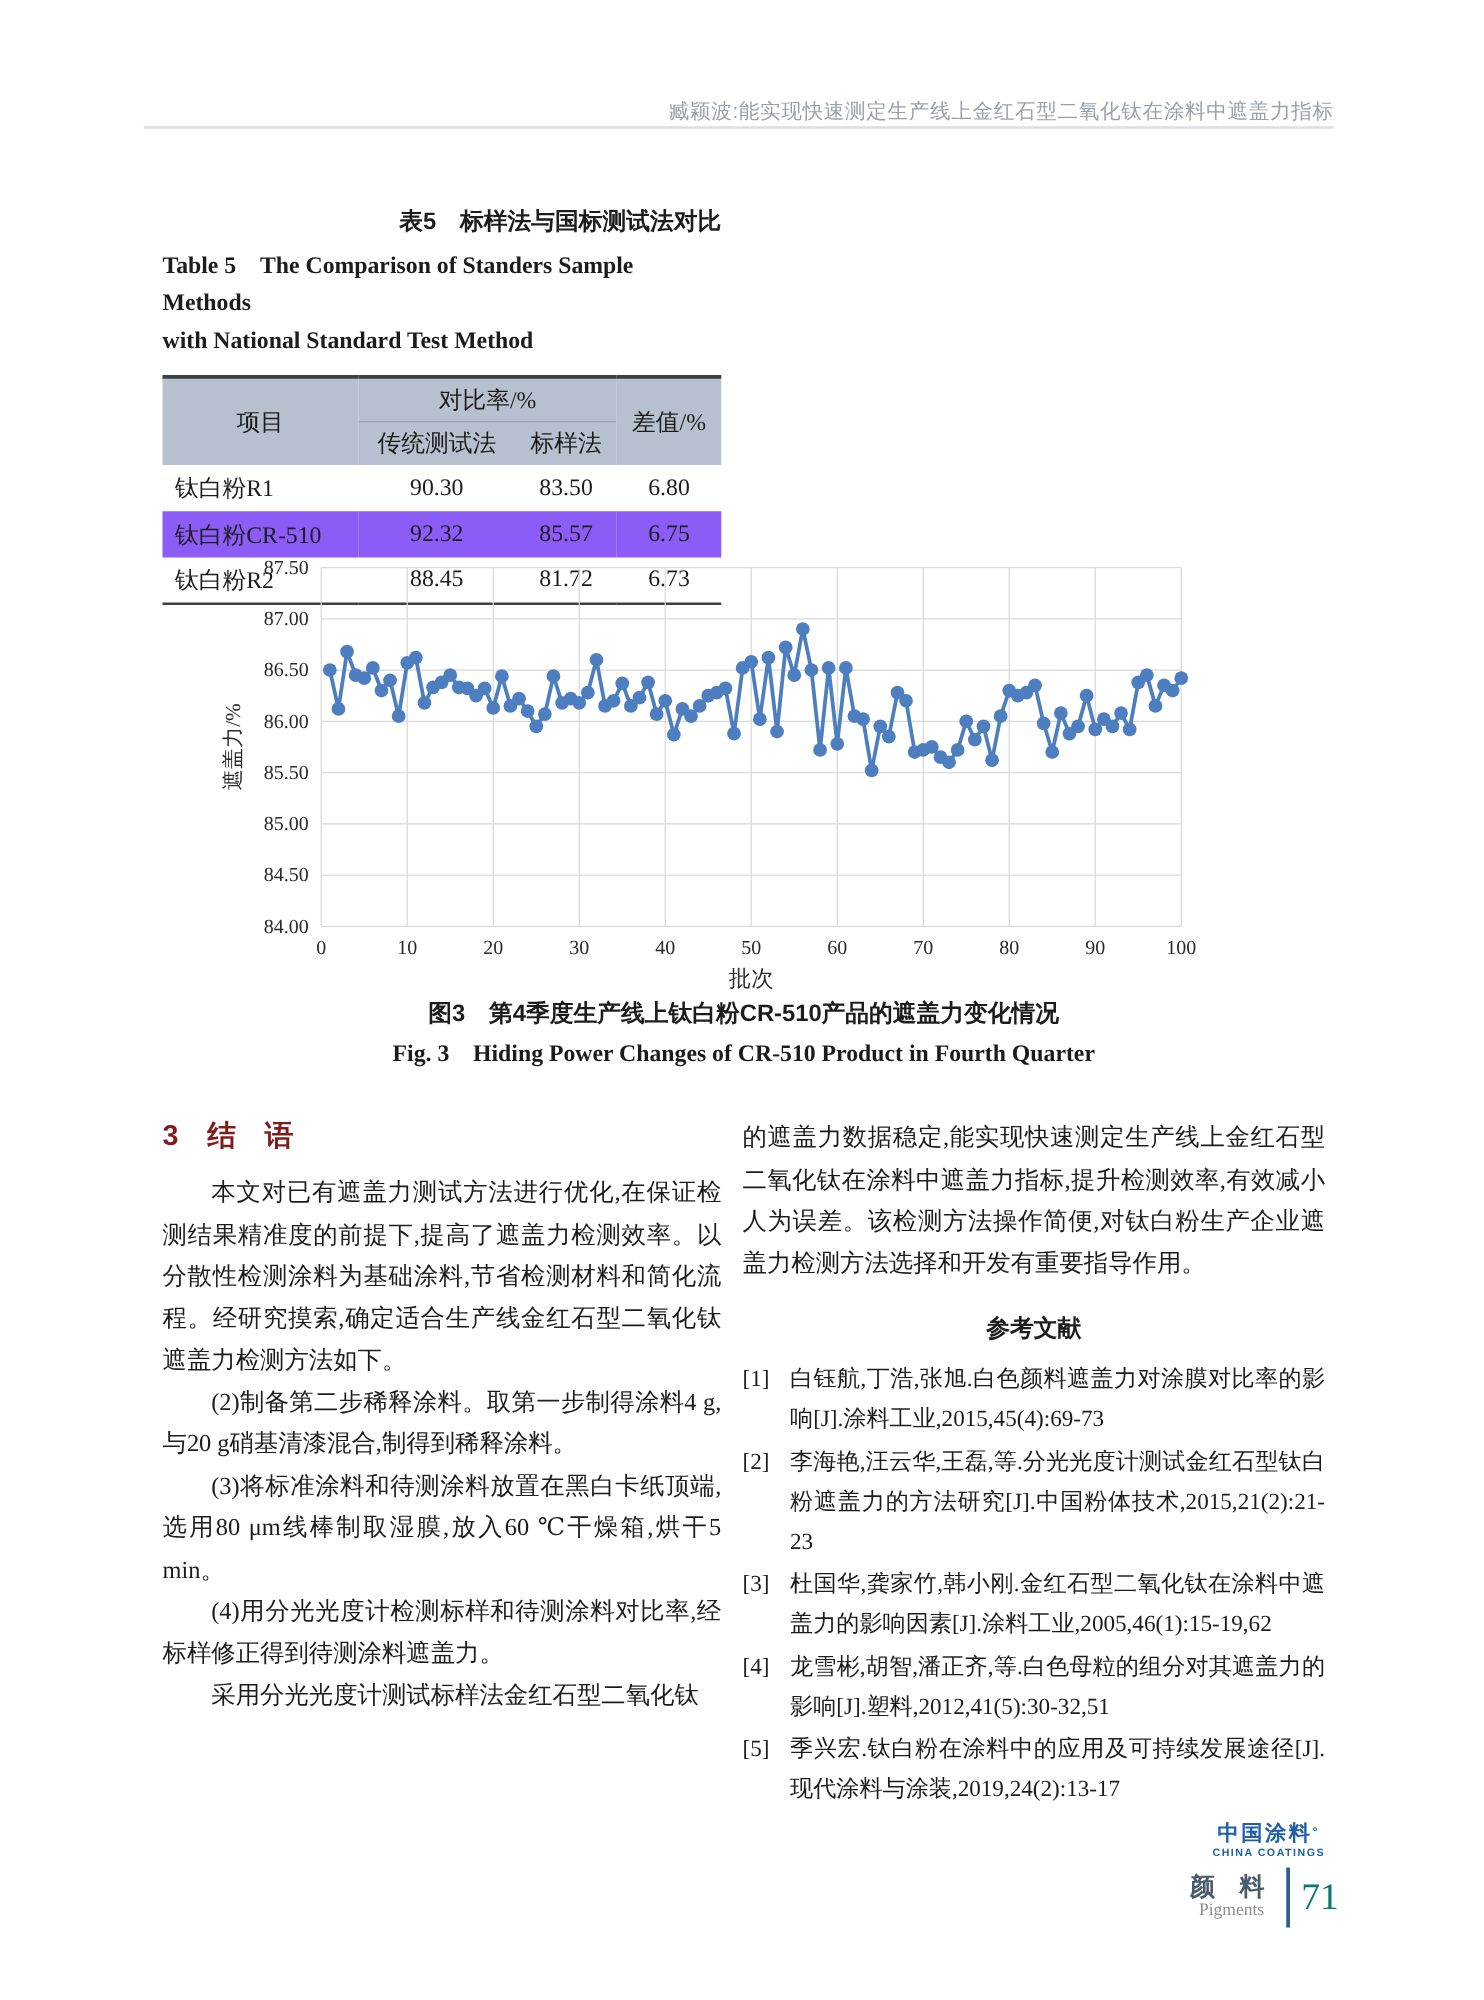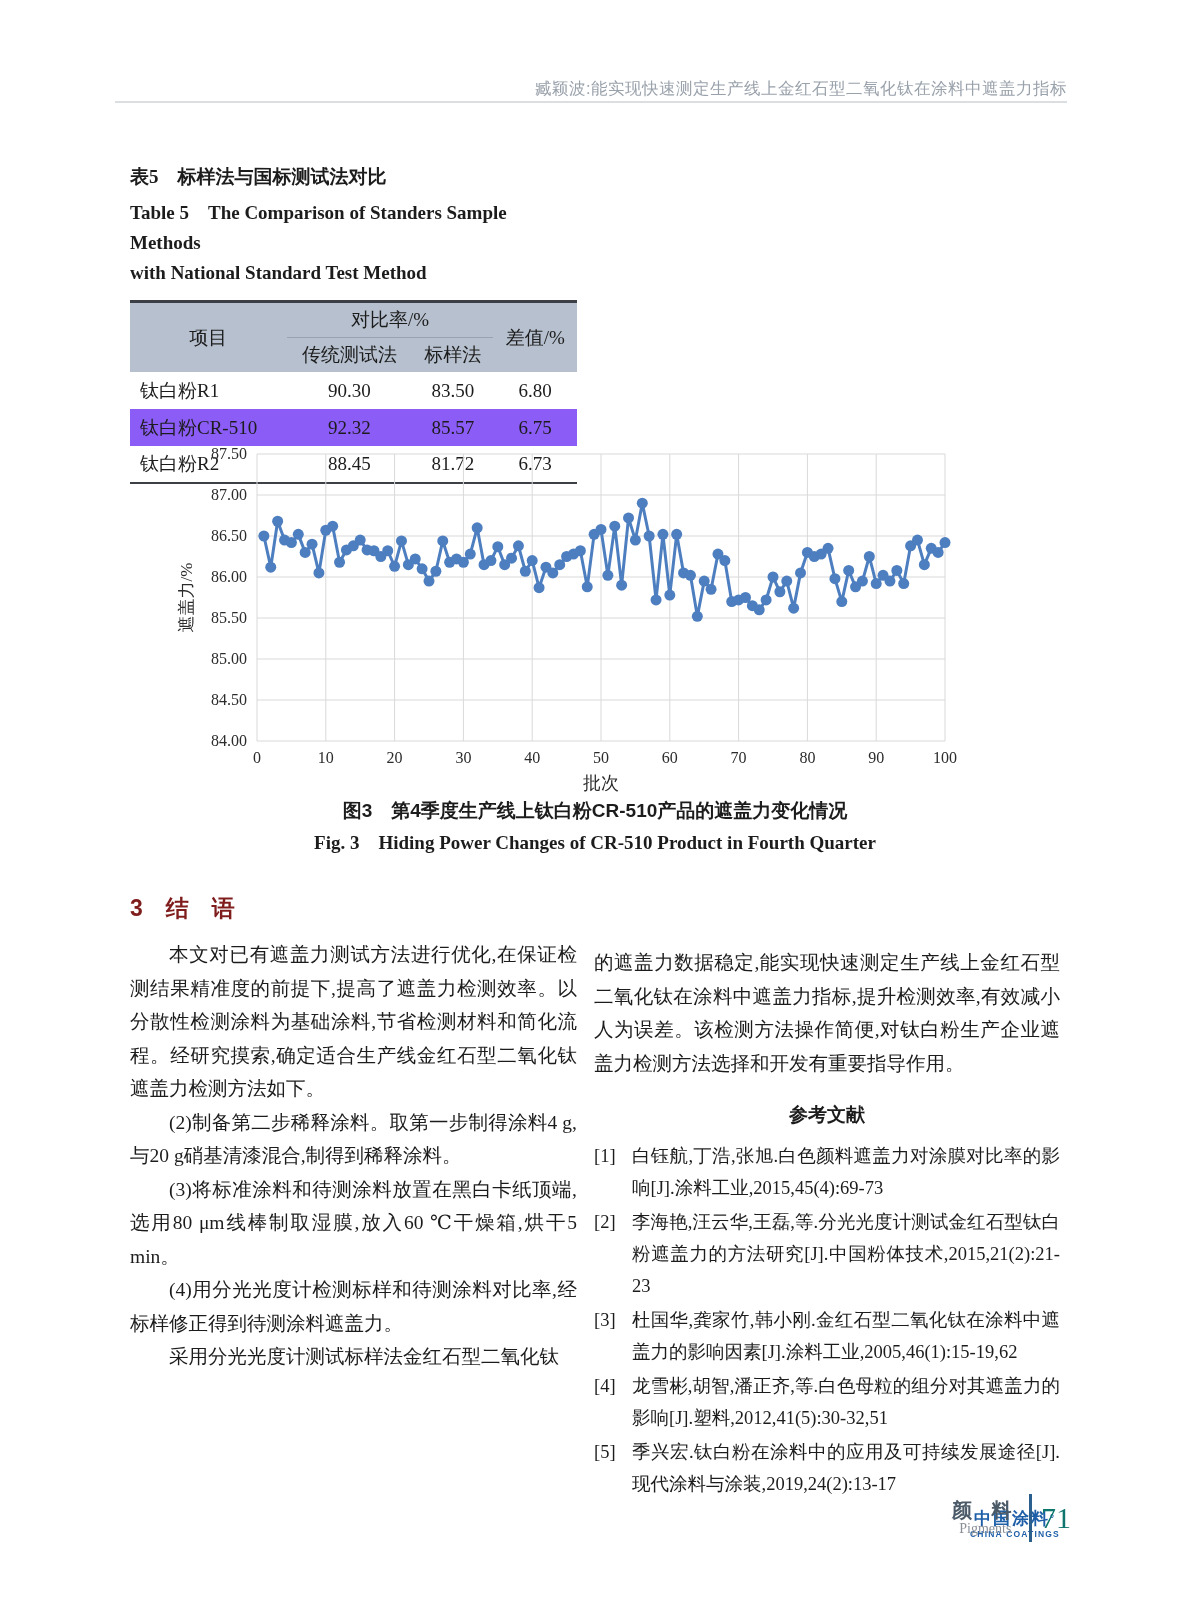--- a/index.html
+++ b/index.html
@@ -12,22 +12,22 @@
     position:absolute;top:78px;left:115px;width:952px;text-align:right;
     font-family:"Liberation Sans","DejaVu Sans",sans-serif;
     font-size:16.5px;color:#99a1ab;letter-spacing:.5px;
   }
   .head-rule{position:absolute;top:101px;left:115px;width:952px;border-top:2px solid #dcdfe2;}
 
   
   .col-left-top{position:absolute;left:130px;top:160px;width:447px;}
   .col-right-top{position:absolute;left:594px;top:160px;width:466px;}
 
-  .tbl-cap-zh{font-family:Liberation Serif, serif;font-weight:bold;
-    font-size:19px;text-align:left;margin:4px 0 8px 0;}
+  .tbl-cap-zh{font-family:Liberation Sans, sans-serif;font-weight:bold;
+    font-size:19px;text-align:right;margin:4px 0 8px 0;}
   .tbl-cap-en{font-weight:bold;font-size:19px;text-align:left;line-height:30px;margin:0;}
 
   table.cmp{width:100%;border-collapse:collapse;margin-top:12px;font-size:19px;
     border-top:3px solid #3c3f45;border-bottom:2px solid #3c3f45;}
   table.cmp th{font-weight:normal;}
   table.cmp thead{background:#b6c0ce;}
   table.cmp th,table.cmp td{padding:4px 6px;text-align:center;}
   table.cmp .sub-rule{border-bottom:1.5px solid #98a2b0;}
   table.cmp tbody td:first-child{text-align:left;padding-left:10px;}
   table.cmp tbody tr{height:37px;}
@@ -43,21 +43,21 @@
   .chart-wrap svg{display:block;}
 
   
   .fig-cap-zh{position:absolute;left:130px;top:798px;width:930px;text-align:center;
     font-family:"Liberation Sans","DejaVu Sans",sans-serif;font-weight:bold;font-size:19px;}
   .fig-cap-en{position:absolute;left:130px;top:830px;width:930px;text-align:center;
     font-weight:bold;font-size:19px;}
 
   
   .col-left-bot{position:absolute;left:130px;top:893px;width:447px;}
-  .col-right-bot{position:absolute;left:594px;top:946px;width:466px;}
+  .col-right-bot{position:absolute;left:594px;top:894px;width:466px;}
   .sec3-head{font-family:"Liberation Sans","DejaVu Sans",sans-serif;font-weight:bold;
     color:#7f1d1d;font-size:23px;margin:0 0 14px 0;}
 
   .refs-head{font-family:"Liberation Sans","DejaVu Sans",sans-serif;font-weight:bold;
     font-size:19px;text-align:center;margin:22px 0 12px 0;}
   .ref-list{list-style:none;margin:0;padding:0;font-size:18.5px;line-height:32px;text-align:justify;}
   .ref-item{position:relative;padding-left:38px;margin:0 0 2px 0;}
   .ref-num{position:absolute;left:0;top:0;}
 
   .cc-logo{margin-top:10px;text-align:right;}

